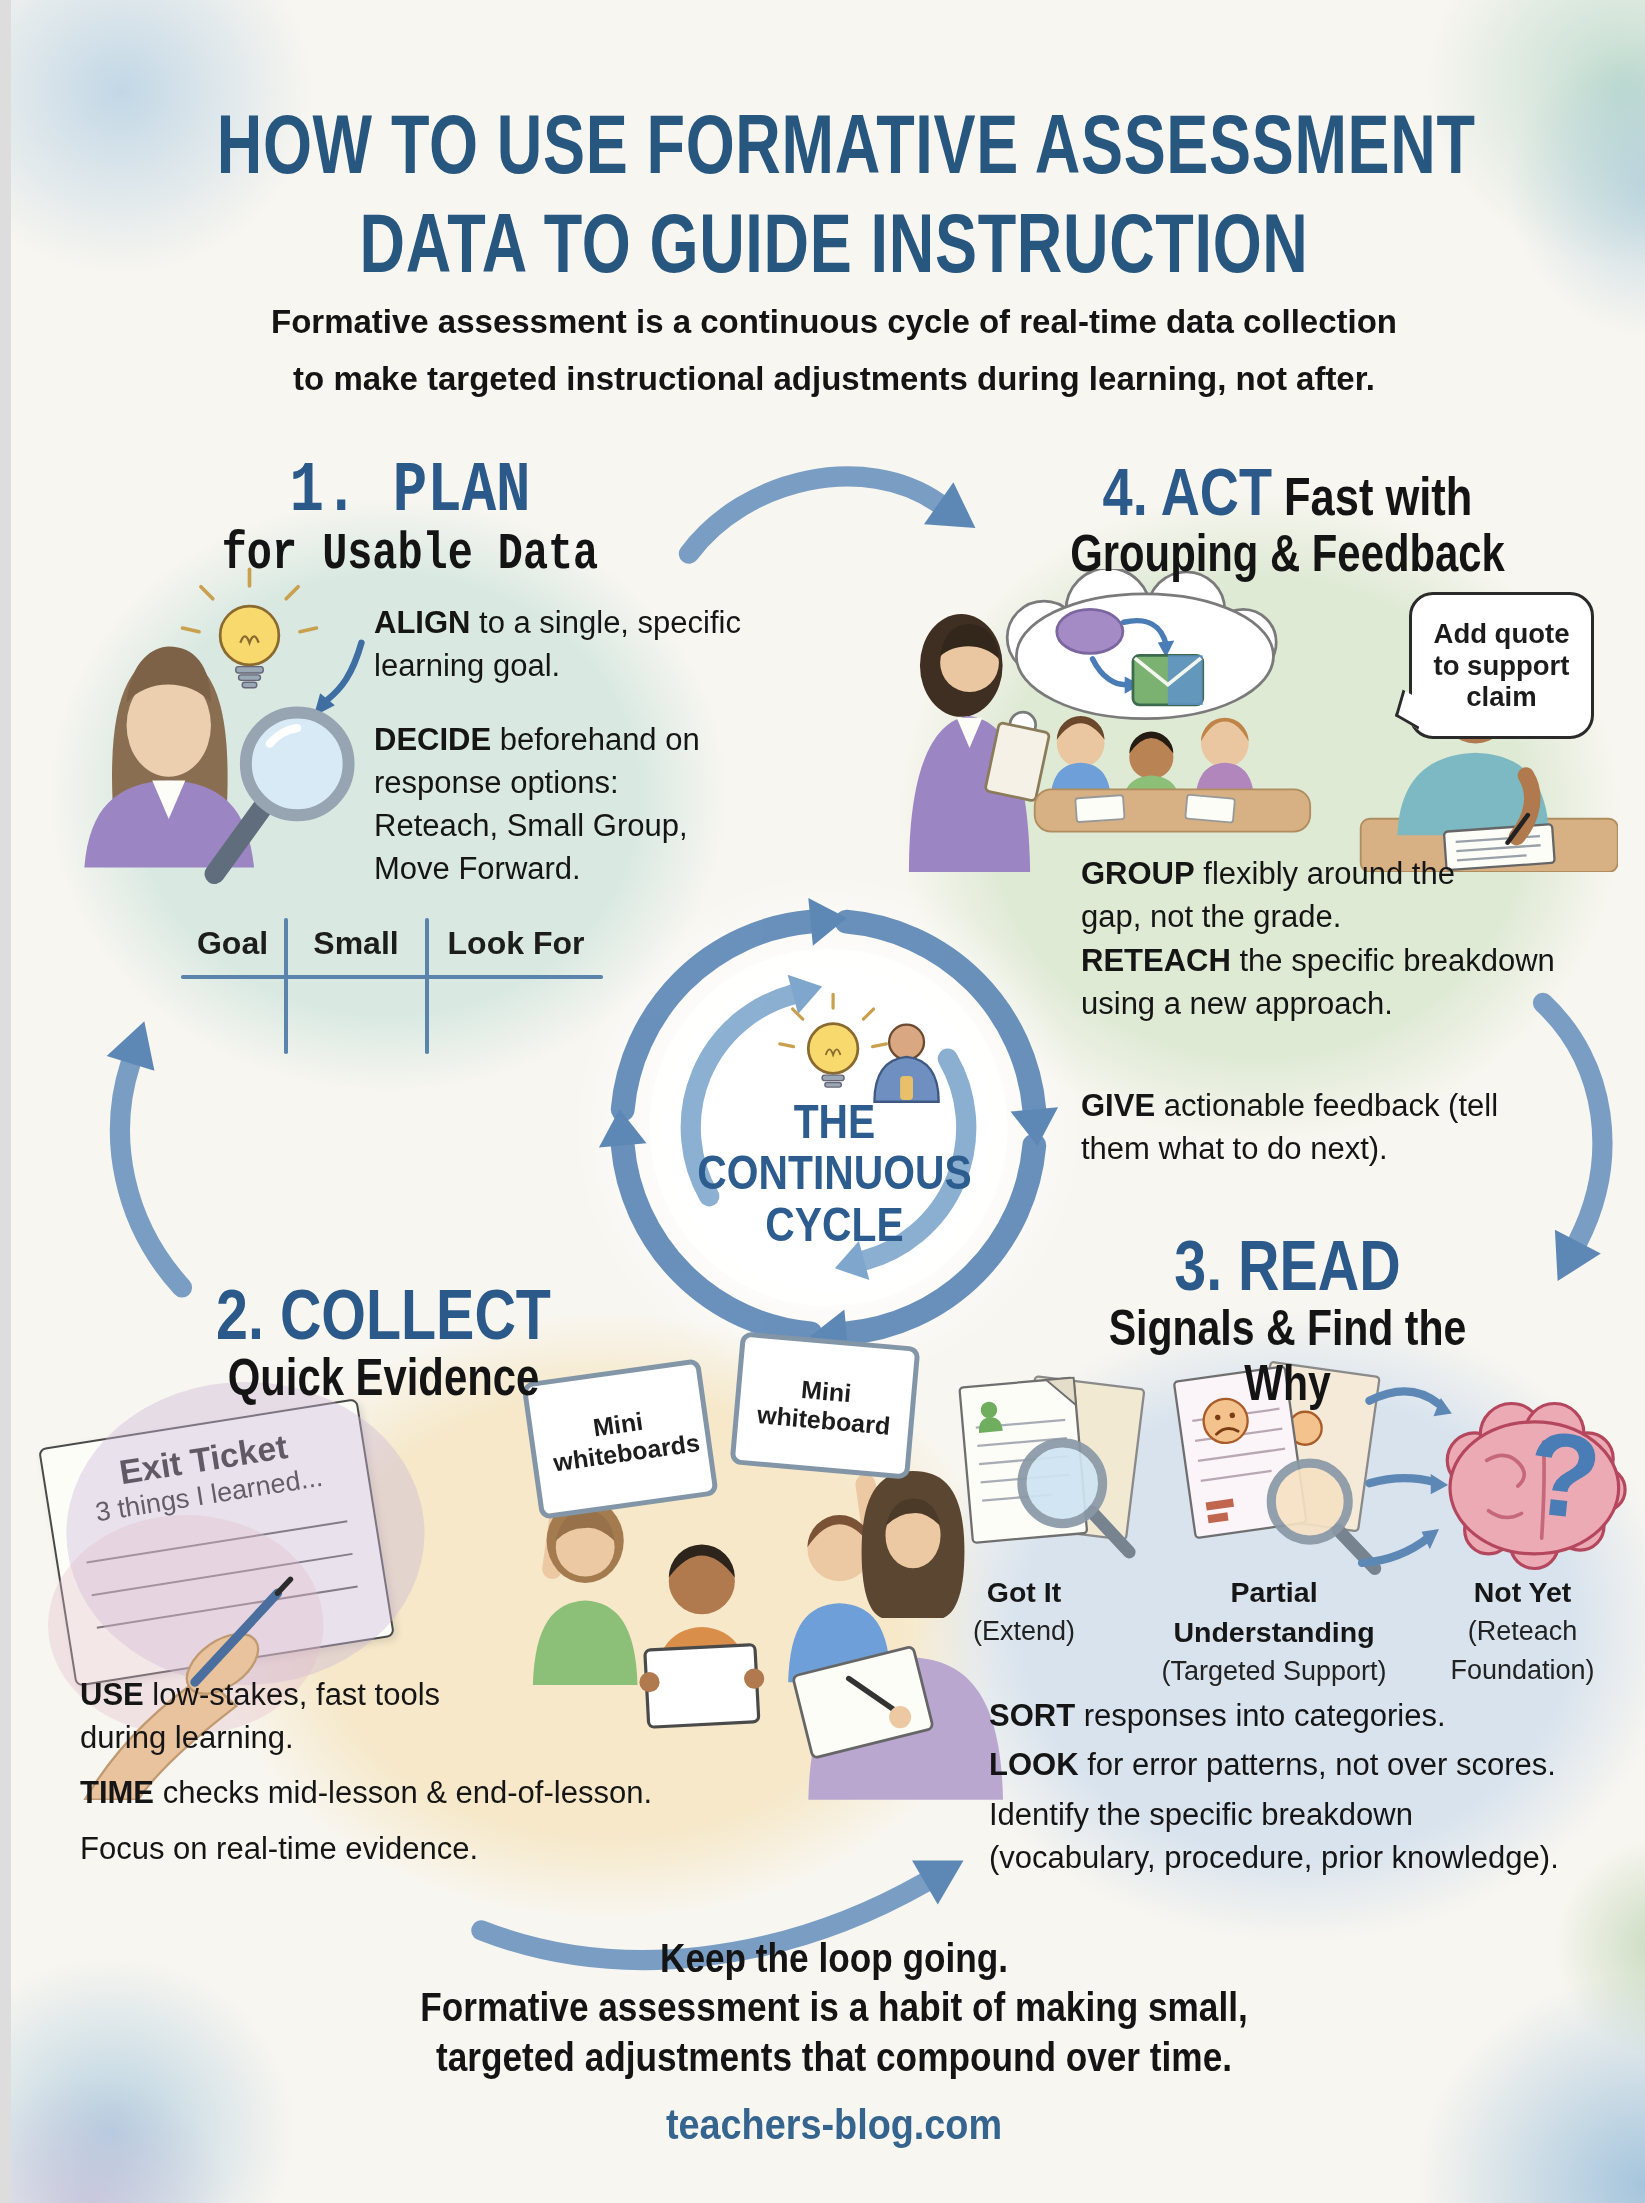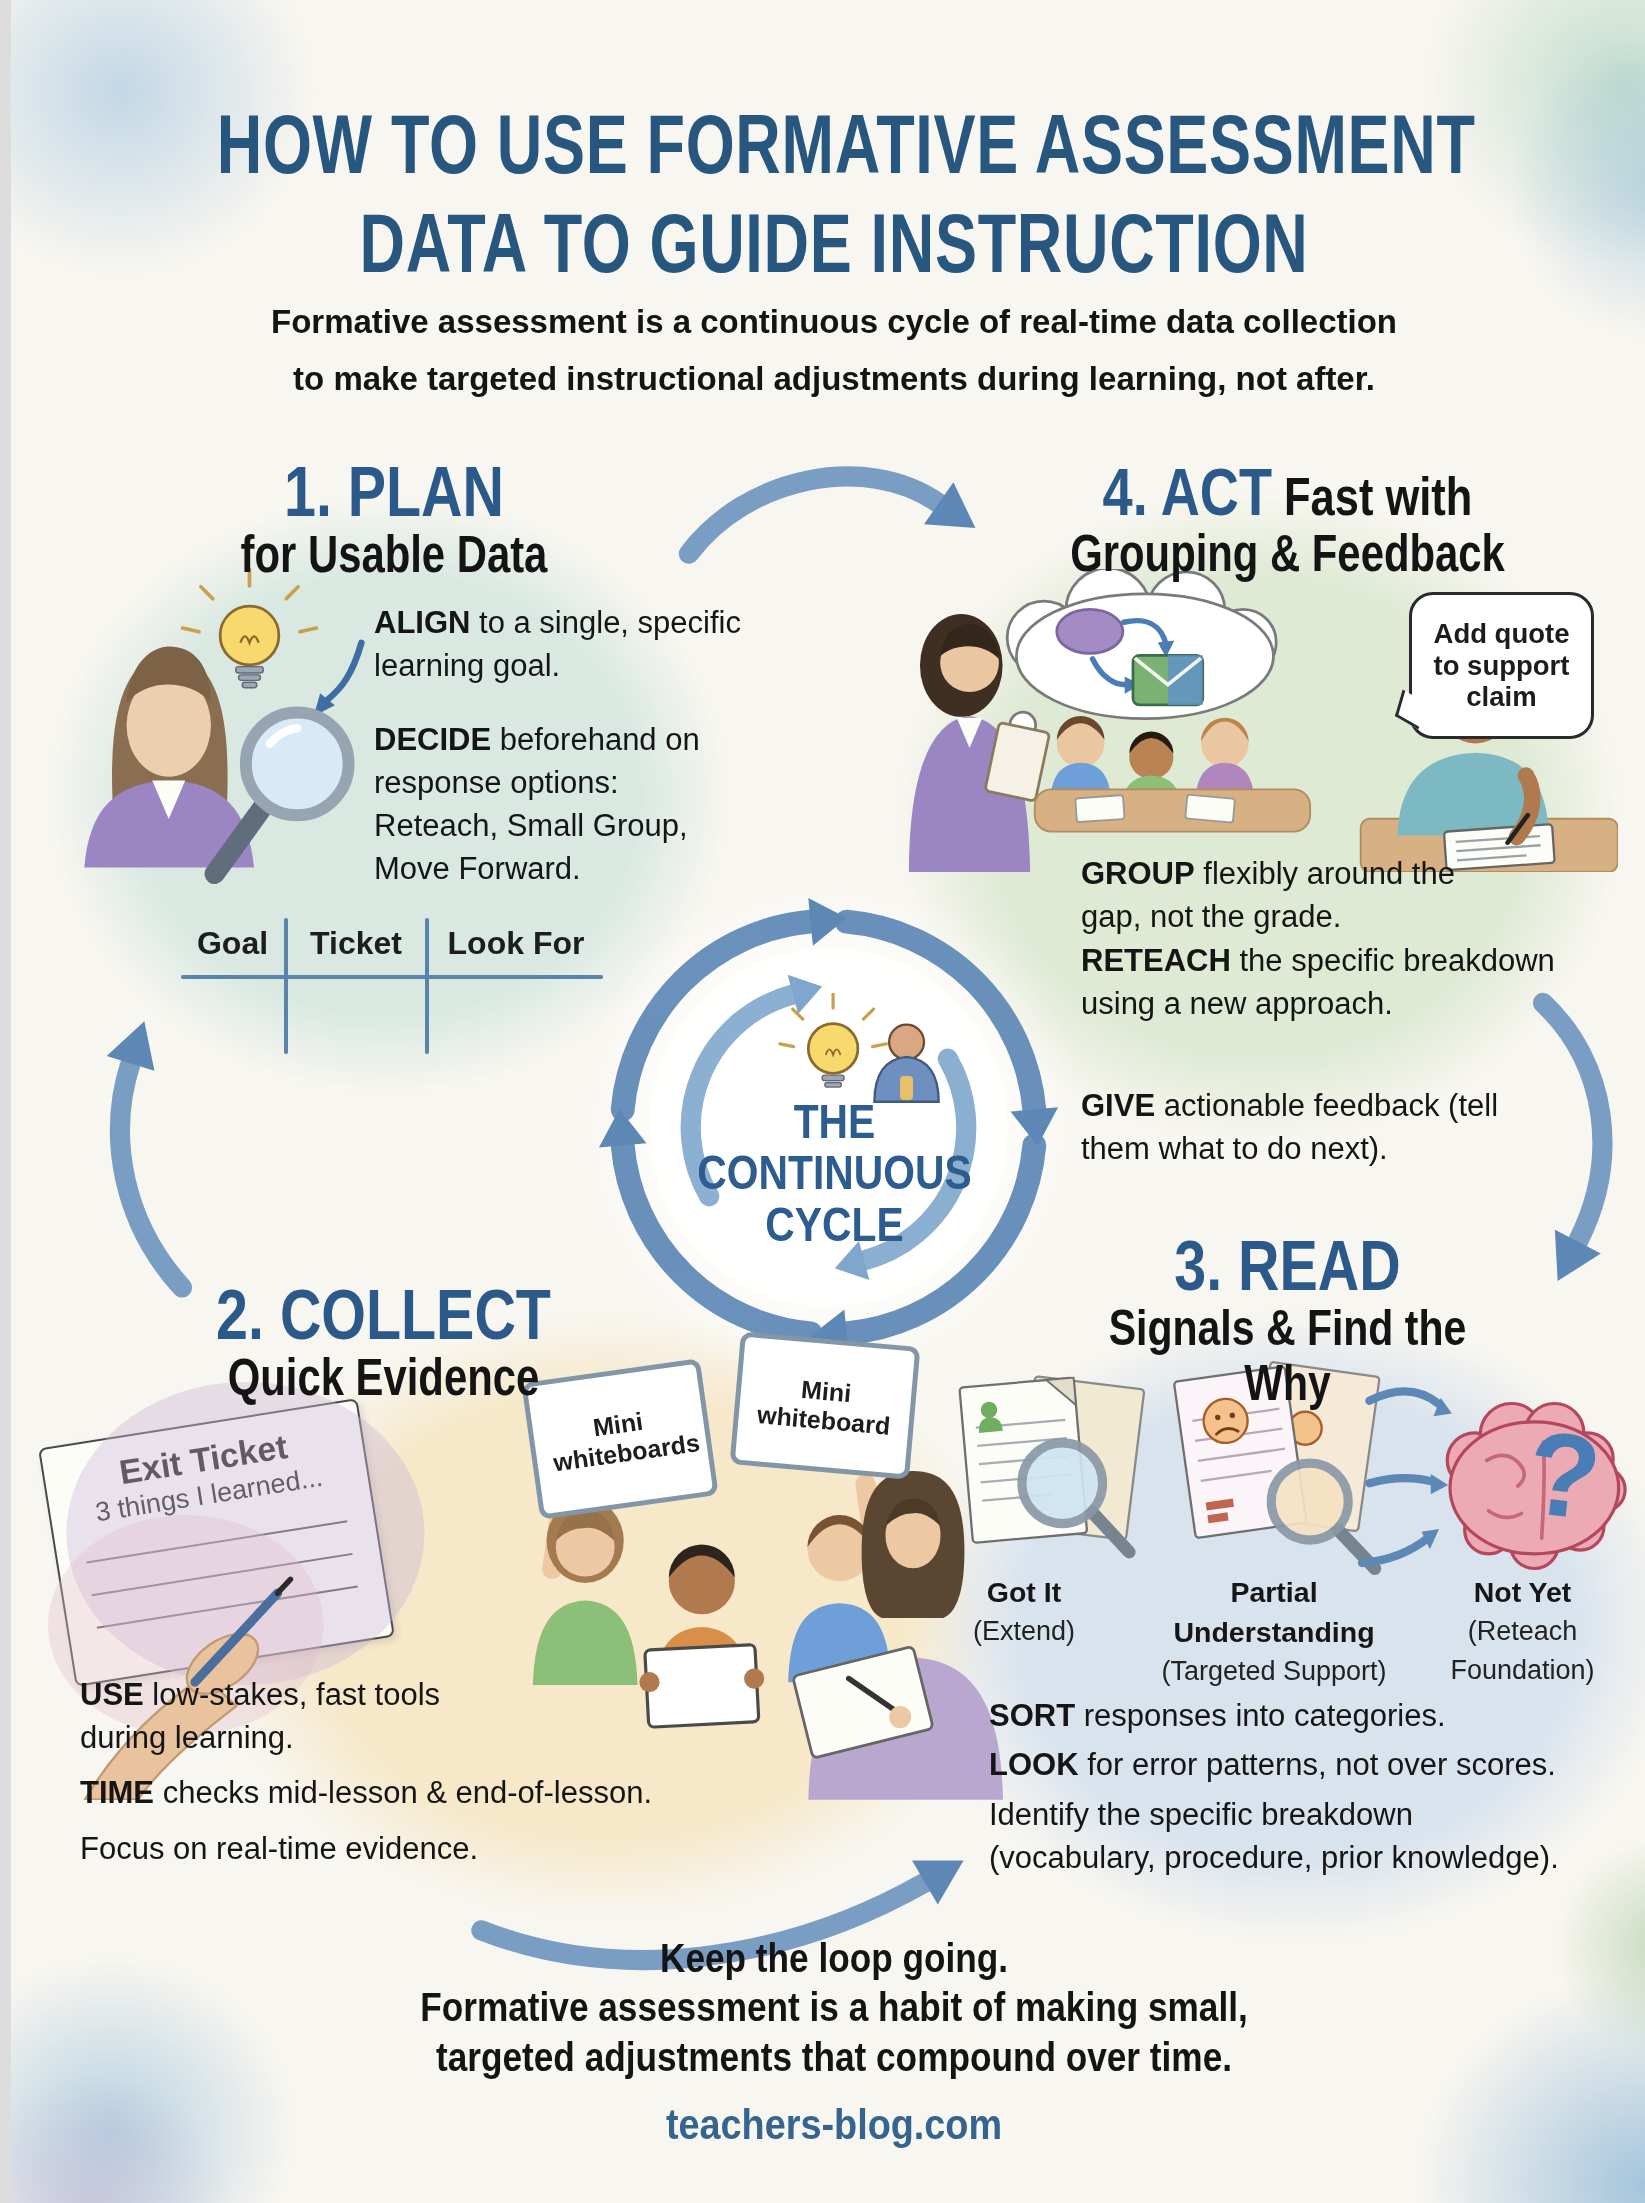--- a/index.html
+++ b/index.html
@@ -106,21 +106,21 @@
       <path d="M 512 2102 C 660 2160 840 2138 995 2050" fill="none" stroke="#6b94bf" stroke-width="22" stroke-linecap="round" opacity="0.9"></path>
       <polygon points="1037,2026 1009,2074 981,2026" fill="#5d88b5"></polygon>
     </g>
   </svg>
 
   <div class="title-line" style="top:96px;">HOW TO USE FORMATIVE ASSESSMENT</div>
   <div class="title-line" style="top:195px;">DATA TO GUIDE INSTRUCTION</div>
   <div class="subtitle-line" style="top:303px;">Formative assessment is a continuous cycle of real-time data collection</div>
   <div class="subtitle-line" style="top:360px;">to make targeted instructional adjustments during learning, not after.</div>
 
-  <div class="sec-head" style="left:144px;top:457px;width:478px;">
+  <div class="sec-head" style="left:160px;top:457px;width:478px;font-family:Liberation Mono, monospace;">
     <div class="sec-num cond">1. PLAN</div>
     <div class="sec-tag cond">for Usable Data</div>
   </div>
 
   <svg class="abs" style="left:55px;top:551px;z-index:4;" width="367" height="367" viewBox="0 0 400 400">
     <g>
       <path d="M 55 330 C 40 180 60 120 112 108 C 168 120 185 180 172 330 Z" fill="#8a6e52"></path>
       <ellipse cx="112" cy="190" rx="46" ry="56" fill="#eccfae"></ellipse>
       <path d="M 66 165 C 70 120 95 104 112 104 C 140 104 158 125 158 165 C 135 140 90 138 66 165 Z" fill="#7d6248"></path>
       <path d="M 20 345 C 25 280 55 252 112 250 C 170 252 198 280 205 345 Z" fill="#9b85c2"></path>
@@ -154,21 +154,21 @@
   <div class="para" style="left:363px;top:601px;width:395px;">
     <span class="l
 ead lead">ALIGN</span><span> to a single, specific learning goal.</span>
   </div>
   <div class="para" style="left:363px;top:718px;width:340px;">
     <span class="lead">DECIDE</span><span> beforehand on response options: Reteach, Small Group, Move Forward.</span>
   </div>
 
   <div class="plan-table">
     <span class="hdr" style="left:0;width:103px;">Goal</span>
-    <span class="hdr" style="left:107px;width:136px;">Ticket</span>
+    <span class="hdr" style="left:107px;width:136px;">Small</span>
     <span class="hdr" style="left:248px;width:174px;">Look For</span>
     <div class="vline" style="left:103px;"></div>
     <div class="vline" style="left:244px;"></div>
     <div class="hline"></div>
   </div>
 
   <div class="sec-head" style="left:992px;top:459px;width:569px;">
     <div class="cond" style="line-height:1.0;">
       <span class="sec-num" style="font-size:66px;">4. ACT</span><span class="sec-tag" style="font-size:53px;"> Fast with</span>
     </div>

